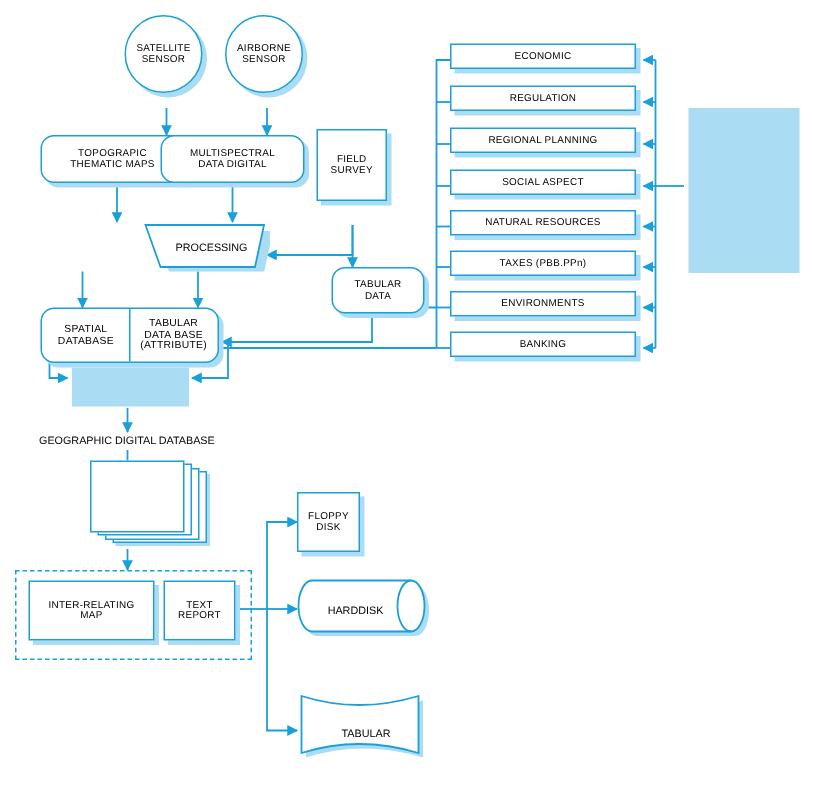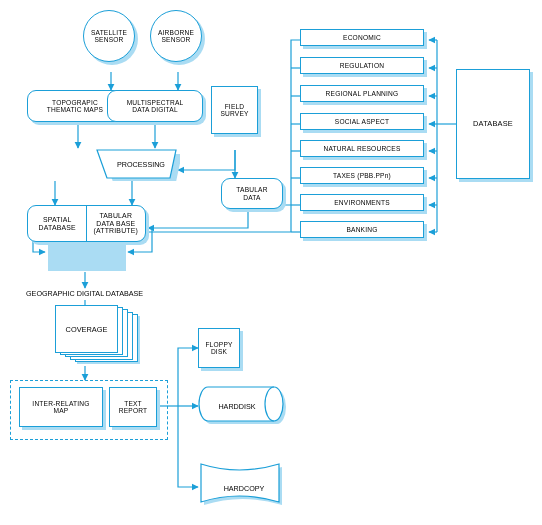--- a/index.html
+++ b/index.html
@@ -230,23 +230,20 @@
   <div class="shadow" style="left:48px; top:245px; width:78px; height:26px;"></div>
 
   <div class="plain-label" style="left:26px; top:289px;">GEOGRAPHIC DIGITAL DATABASE</div>
 
   <div class="stack" style="left:55px; top:305px; width:90px; height:62px;">
     <div class="sheet-shadow" style="left:22px; top:11px; width:63px; height:48px;"></div>
     <div class="sheet" style="left:20px; top:9px;  width:63px; height:48px;"></div>
     <div class="sheet" style="left:15px; top:6.5px;width:63px; height:48px;"></div>
     <div class="sheet" style="left:10px; top:4px;  width:63px; height:48px;"></div>
     <div class="sheet" style="left:5px;  top:2px;  width:63px; height:48px;"></div>
-    <div class="sheet top t8" style="left:0px; top:0px; width:63px; height:48px;">
-      <span>COVERAGE</span>
-    </div>
   </div>
 
   <div class="dashbox" style="left:10px; top:380px; width:158px; height:60px;"></div>
 
   <div class="shadow" style="left:22px; top:390px; width:84px; height:40px;"></div>
   <div class="node t7" style="left:19px; top:387px; width:84px; height:40px;">
     <span style="white-space:pre-line">INTER-RELATING
 MAP</span>
   </div>
 
@@ -273,21 +270,21 @@
     <div class="label" style="padding-right:14px;">HARDDISK</div>
   </div>
 
   <div class="doc-wrap" style="left:198px; top:462px; width:92px; height:52px;">
     <svg width="92" height="52" viewBox="0 0 92 52">
       <g transform="translate(3,3)">
         <path d="M3,2 Q41,14 81,2 L81,40 Q41,28 3,40 z" fill="#aadcf3" stroke="none"></path>
       </g>
       <path d="M3,2 Q41,14 81,2 L81,40 Q41,28 3,40 z" fill="#ffffff" stroke="#1b9fd8" stroke-width="1.2"></path>
     </svg>
-    <div class="label">HARDCOPY</div>
+    <div class="label">TABULAR</div>
   </div>
 
   <div class="shadow" style="left:303px; top:32px; width:124px; height:17px;"></div>
   <div class="node t7" style="left:300px; top:29px; width:124px; height:17px;">
     <span>ECONOMIC</span>
   </div>
 
   <div class="shadow" style="left:303px; top:60px; width:124px; height:17px;"></div>
   <div class="node t7" style="left:300px; top:57px; width:124px; height:17px;">
     <span>REGULATION</span>
@@ -317,17 +314,14 @@
   <div class="node t7" style="left:300px; top:194px; width:124px; height:17px;">
     <span>ENVIRONMENTS</span>
   </div>
 
   <div class="shadow" style="left:303px; top:224px; width:124px; height:17px;"></div>
   <div class="node t7" style="left:300px; top:221px; width:124px; height:17px;">
     <span>BANKING</span>
   </div>
 
   <div class="shadow" style="left:459px; top:72px; width:74px; height:110px;"></div>
-  <div class="node t8" style="left:456px; top:69px; width:74px; height:110px;">
-    <span>DATABASE</span>
-  </div>
 
 </div>
 
 </body></html>

